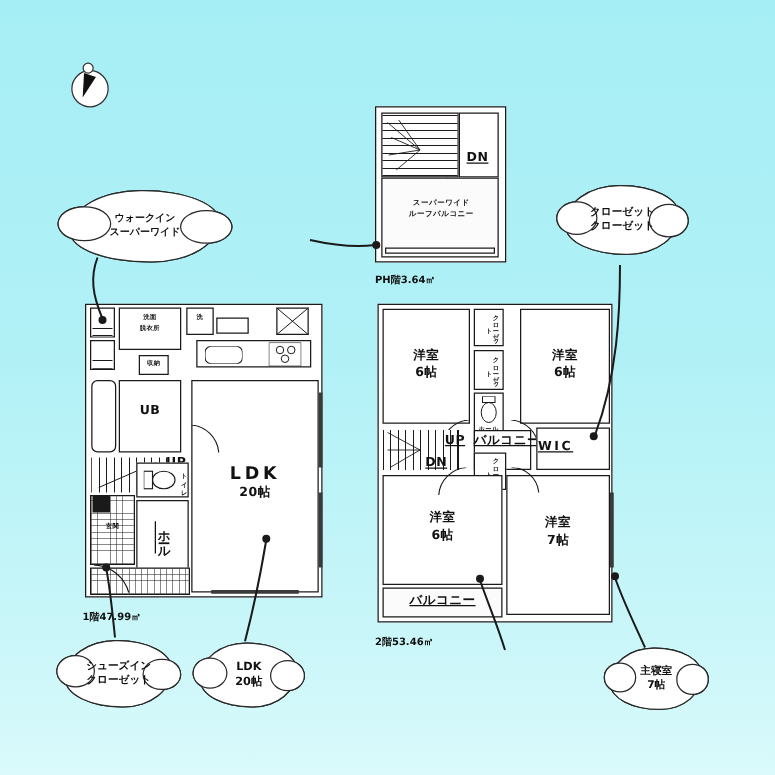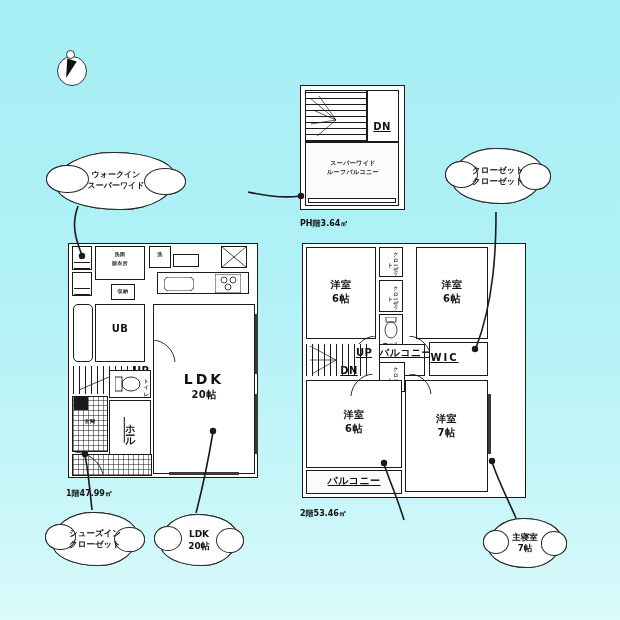--- a/index.html
+++ b/index.html
@@ -193,21 +193,21 @@
           <path d="M0,0 A24,24 0 0 1 22,22" fill="none" stroke="#1a1a1a" stroke-width=".9"></path>
         </svg>
     </div>
 
     <div class="thinwall" style="left:186px;top:70px;width:3px;height:60px;"></div>
     <div class="thinwall" style="left:186px;top:150px;width:3px;height:60px;"></div>
     <div class="thinwall" style="left:100px;top:228px;width:70px;height:3px;"></div>
   </div>
   <div class="areatxt" style="left:66px;top:488px;text-align:center;">1階47.99㎡</div>
 
-  <div class="abs plan" style="left:302px;top:243px;width:224px;height:255px;">
+  <div class="abs plan" style="left:302px;top:243px;width:188px;height:255px;">
 
     <div class="room" style="left:3px;top:3px;width:70px;height:92px;"></div>
     <div class="lbl md" style="left:3px;top:36px;width:70px;">洋室</div>
     <div class="lbl md" style="left:3px;top:50px;width:70px;">6帖</div>
 
     <div class="room" style="left:113px;top:3px;width:72px;height:92px;"></div>
     <div class="lbl md" style="left:113px;top:36px;width:72px;">洋室</div>
     <div class="lbl md" style="left:113px;top:50px;width:72px;">6帖</div>
 
     <div class="room" style="left:76px;top:3px;width:24px;height:30px;"></div>

